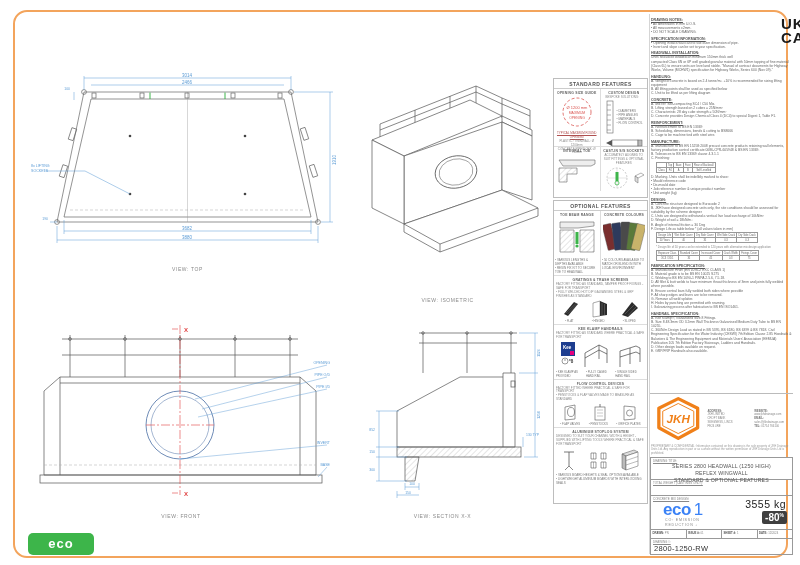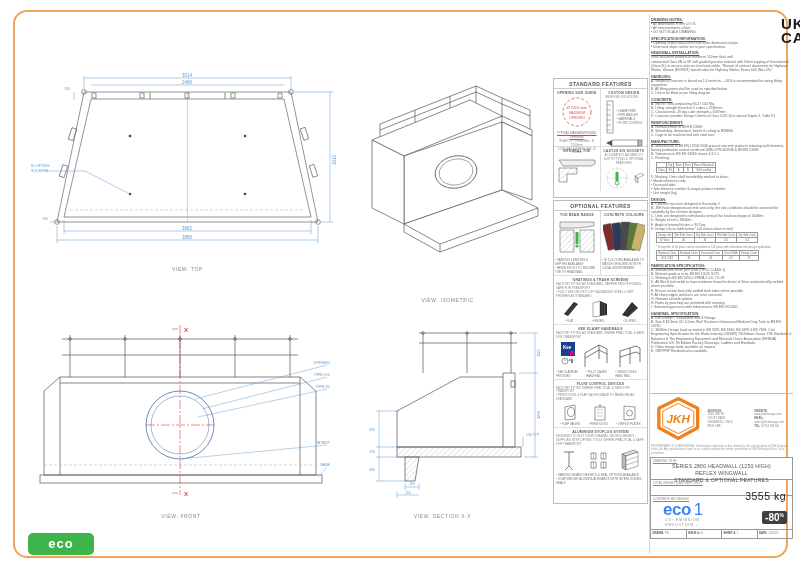--- a/index.html
+++ b/index.html
@@ -40,21 +40,21 @@
   .ntnote{font-size:2.8px;color:#888;margin-left:5px;}
   
   .brand{left:650px;top:393px;width:143px;height:50px;border-top:1px solid #bbb;display:flex;align-items:center;}
   .addr{font-size:2.8px;color:#888;line-height:1.35;}
   .addr b{color:#777;}
   .prop{left:651px;top:445px;width:141px;font-size:2.8px;color:#9a9a9a;line-height:1.25;}
   .tbox{left:650px;top:457px;width:143px;border:1px solid #999;box-sizing:border-box;background:#fff;}
   .tlabel{font-size:3px;color:#888;text-decoration:underline;padding:1px 2px 0;}
   .ttitle{font-size:5.2px;color:#555;text-align:center;line-height:1.35;padding-bottom:2px;letter-spacing:.2px;}
   .wrow{left:650px;top:480px;width:143px;height:16px;border:1px solid #999;border-top:none;box-sizing:border-box;}
-  .wval{font-size:10.5px;color:#222;position:absolute;right:6px;top:10px;letter-spacing:.5px;}
+  .wval{font-size:10.5px;color:#222;position:absolute;right:6px;top:18px;letter-spacing:.5px;}
   .mix{left:650px;top:496px;width:143px;height:34px;border:1px solid #999;border-top:none;box-sizing:border-box;}
   .eco{position:absolute;left:12px;top:4px;font-size:17px;font-weight:bold;color:#3b82f6;letter-spacing:-.5px;}
   .eco .one{font-weight:normal;margin-left:3px;}
   .emis{position:absolute;left:14px;top:22px;font-size:3.6px;color:#888;letter-spacing:.8px;line-height:1.3;}
   .badge{position:absolute;right:5px;top:15px;background:#3f3f3f;color:#fff;font-weight:bold;
          font-size:10px;padding:1px 3px;border-radius:2px;}
   .badge sup{font-size:5px;}
   .drow{left:650px;top:530px;width:143px;height:9px;border:1px solid #999;border-top:none;box-sizing:border-box;
         display:flex;}
   .dcell{flex:1;border-right:1px solid #999;font-size:2.8px;color:#888;padding:1px 1.5px;white-space:nowrap;overflow:hidden;}
@@ -684,15 +684,19 @@
       <div>REDUCTION ↓</div>
     </div>
     <div class="badge"><span>-80</span><sup>%</sup></div>
   </div>
   <div class="abs drow">
     <div class="dcell"><b>DRAWN:</b> <span>PN</span></div>
     <div class="dcell"><b>ISSUE #:</b> <span>01</span></div>
     <div class="dcell"><b>SHEET #:</b> <span>1</span></div>
     <div class="dcell"><b>DATE:</b> <span>12/2024</span></div>
   </div>
+  <div class="abs nrow">
+    <div class="tlabel">DRAWING #:</div>
+    <div class="nnum">2800-1250-RW</div>
+  </div>
 
   <div class="abs eco-stamp">eco</div>
 </div>
 
 </body></html>

